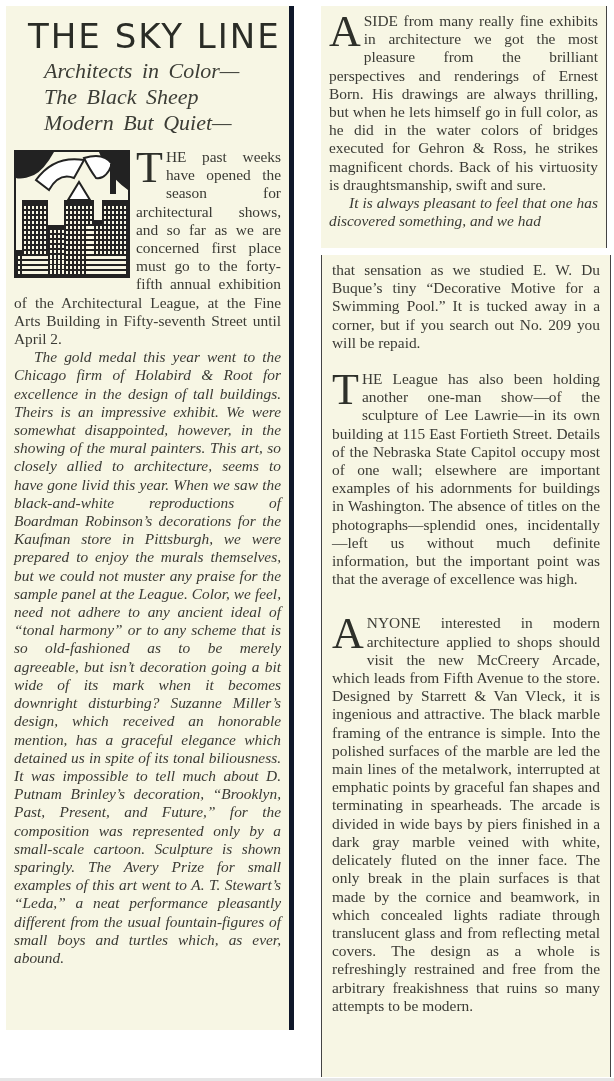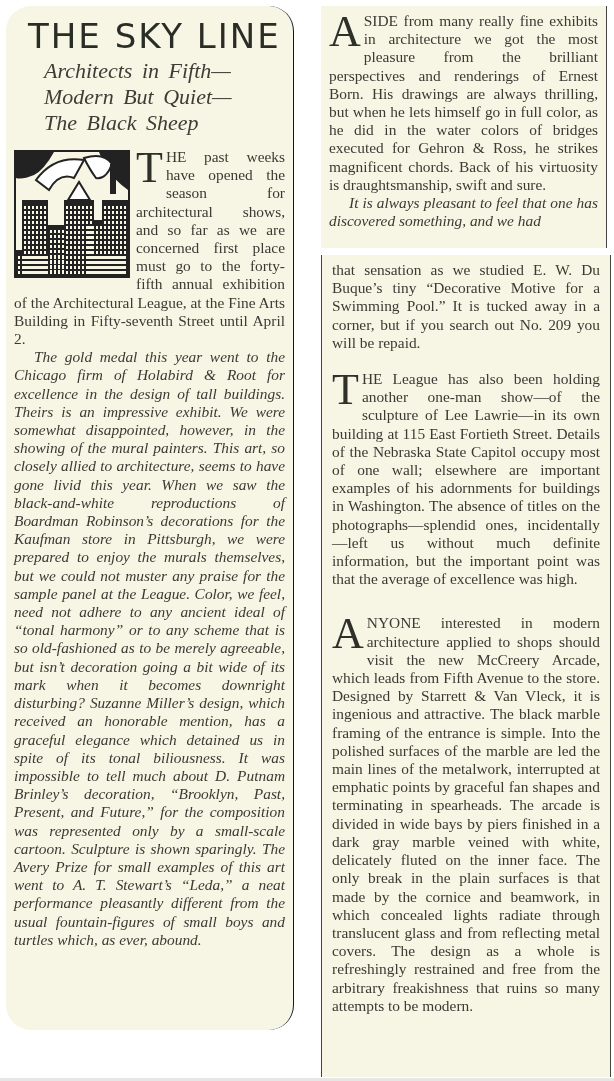--- a/index.html
+++ b/index.html
@@ -3,21 +3,21 @@
 <meta charset="utf-8">
 <style>
   html, body { margin:0; padding:0; }
   body {
     width:614px; height:1081px; background:#ffffff; position:relative; overflow:hidden;
     font-family:"Liberation Serif", "DejaVu Serif", serif; color:#3a3a34;
   }
   .panel {
     position:absolute; background:#f7f6e4; box-sizing:border-box;
   }
-  .panel.left { left:6px; top:6px; width:288px; height:1024px; border-right:1px solid #0f172a; padding:6px 8px 0 8px;border-radius:25px; }
+  .panel.left { left:6px; top:6px; width:288px; height:1024px; border-right:5px solid #0f172a; padding:6px 8px 0 8px; }
   .panel.tr { left:321px; top:6px; width:286px; height:242px; border-right:1px solid #444; padding:6px 8px 0 8px; }
   .panel.br { left:321px; top:255px; width:290px; height:822px; border-left:1px solid #444; border-right:1px solid #444; padding:6px 10px 16px 10px; }
   .bottom-rule { position:absolute; left:0; top:1078px; width:614px; height:3px; background:#e6e6e6; }
 
   .title {
     font-family:"DejaVu Sans", sans-serif; font-size:34px; letter-spacing:2px;
     color:#2a2c26; margin:4px 0 2px 14px; font-weight:normal; line-height:40px;
   }
   .subtitle {
     font-style:italic; font-size:22px; line-height:26px; color:#3c3d36;
@@ -36,23 +36,23 @@
   }
   .sep { height:18px; }
   .sep2 { height:26px; }
 </style>
 </head>
 <body>
 
 <div class="panel left">
   <div class="title">THE SKY LINE</div>
   <div class="subtitle">
-    <div>Architects in Fifth—</div>
+    <div>Architects in Color—</div>
+    <div>The Black Sheep</div>
     <div>Modern But Quiet—</div>
-    <div>The Black Sheep</div>
   </div>
 
   <p>
     <span class="illus">
       <svg width="116" height="128" viewBox="0 0 116 128" xmlns="http://www.w3.org/2000/svg">
         <rect x="0" y="0" width="116" height="128" fill="#f7f6e4"></rect>
         <rect x="1" y="1" width="114" height="126" fill="none" stroke="#222" stroke-width="2"></rect>
         <path d="M2 2 H40 Q30 20 20 25 Q8 30 2 28 Z" fill="#222"></path>
         <path d="M85 2 H114 V40 Q100 30 95 20 Q88 10 85 2 Z" fill="#222"></path>
         <path d="M22 30 Q40 5 70 10 L60 28 Q45 22 35 40 Z" fill="#fff" stroke="#222" stroke-width="2"></path>

